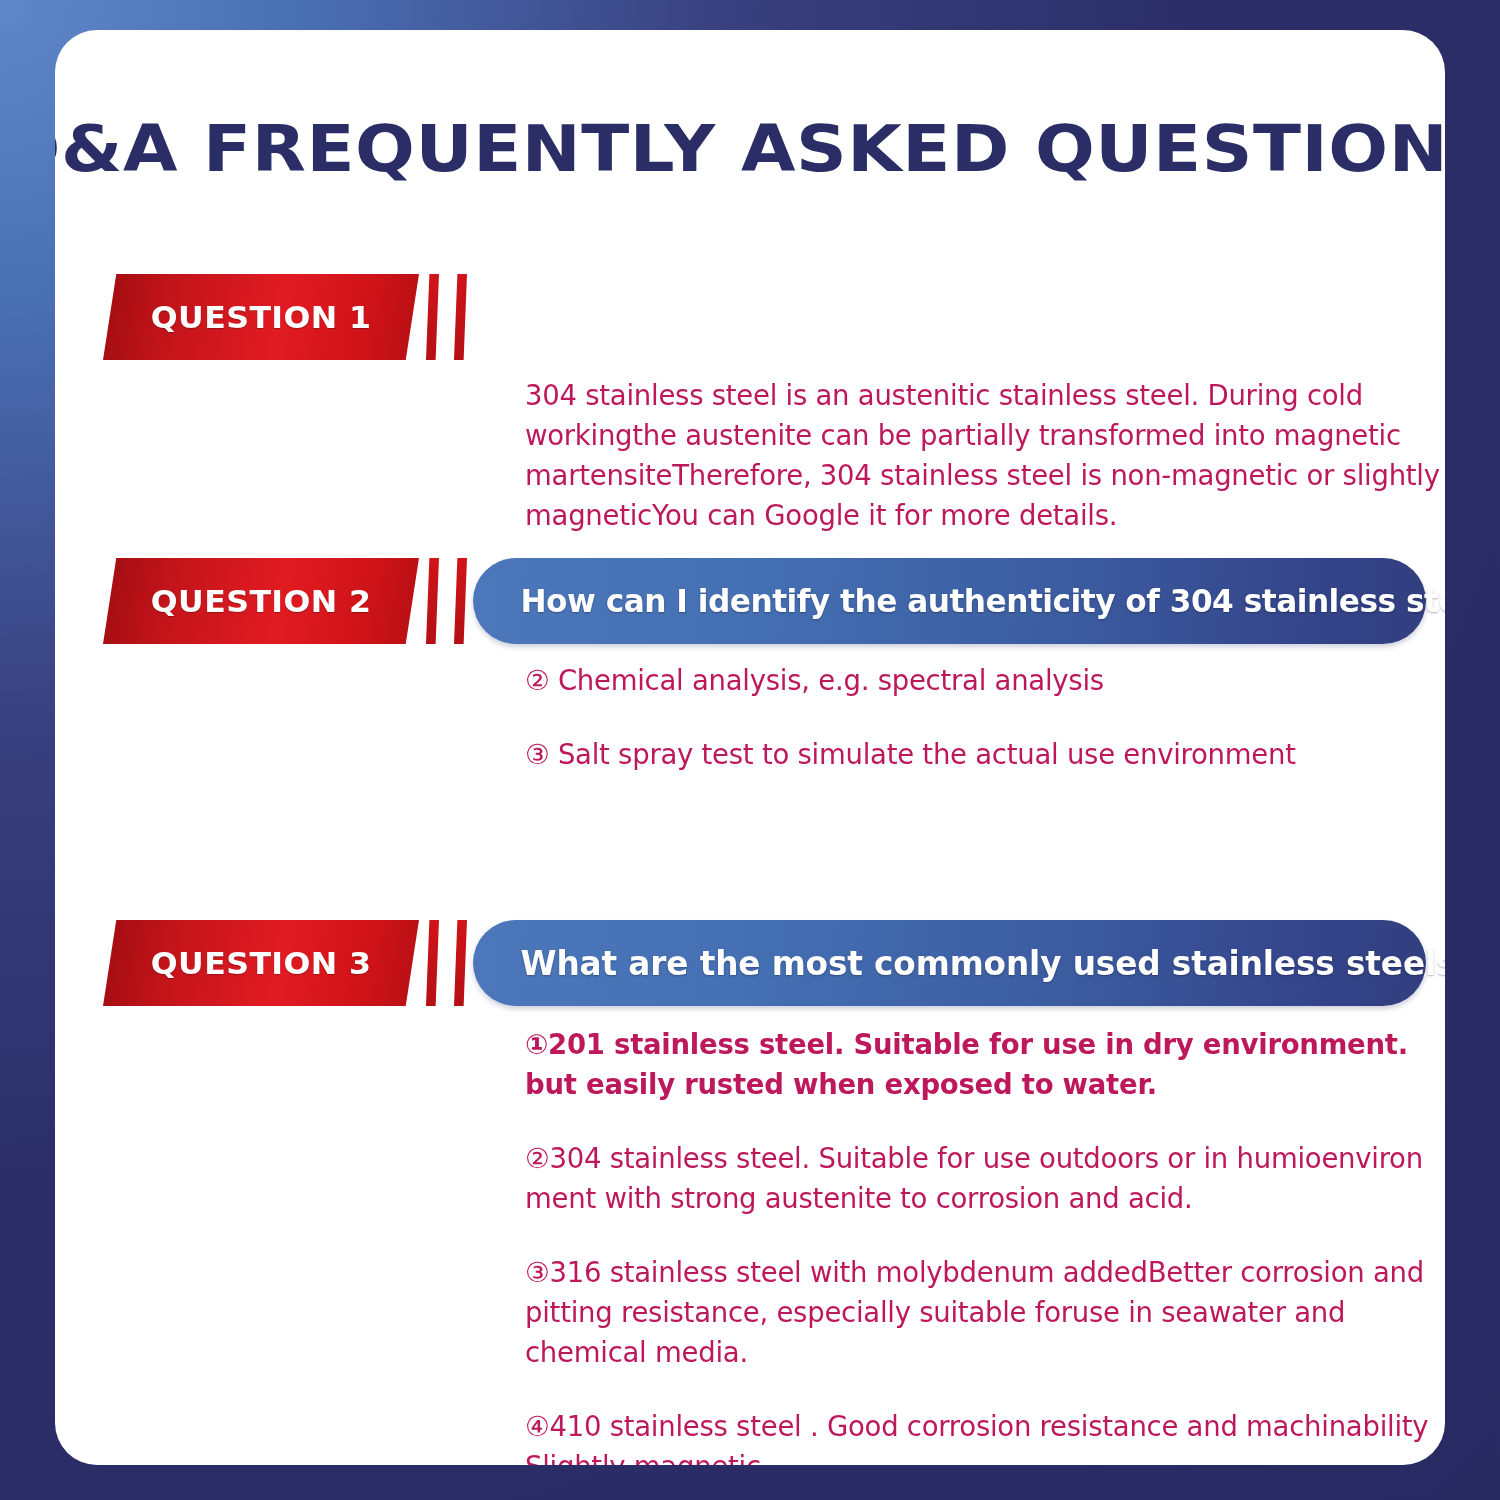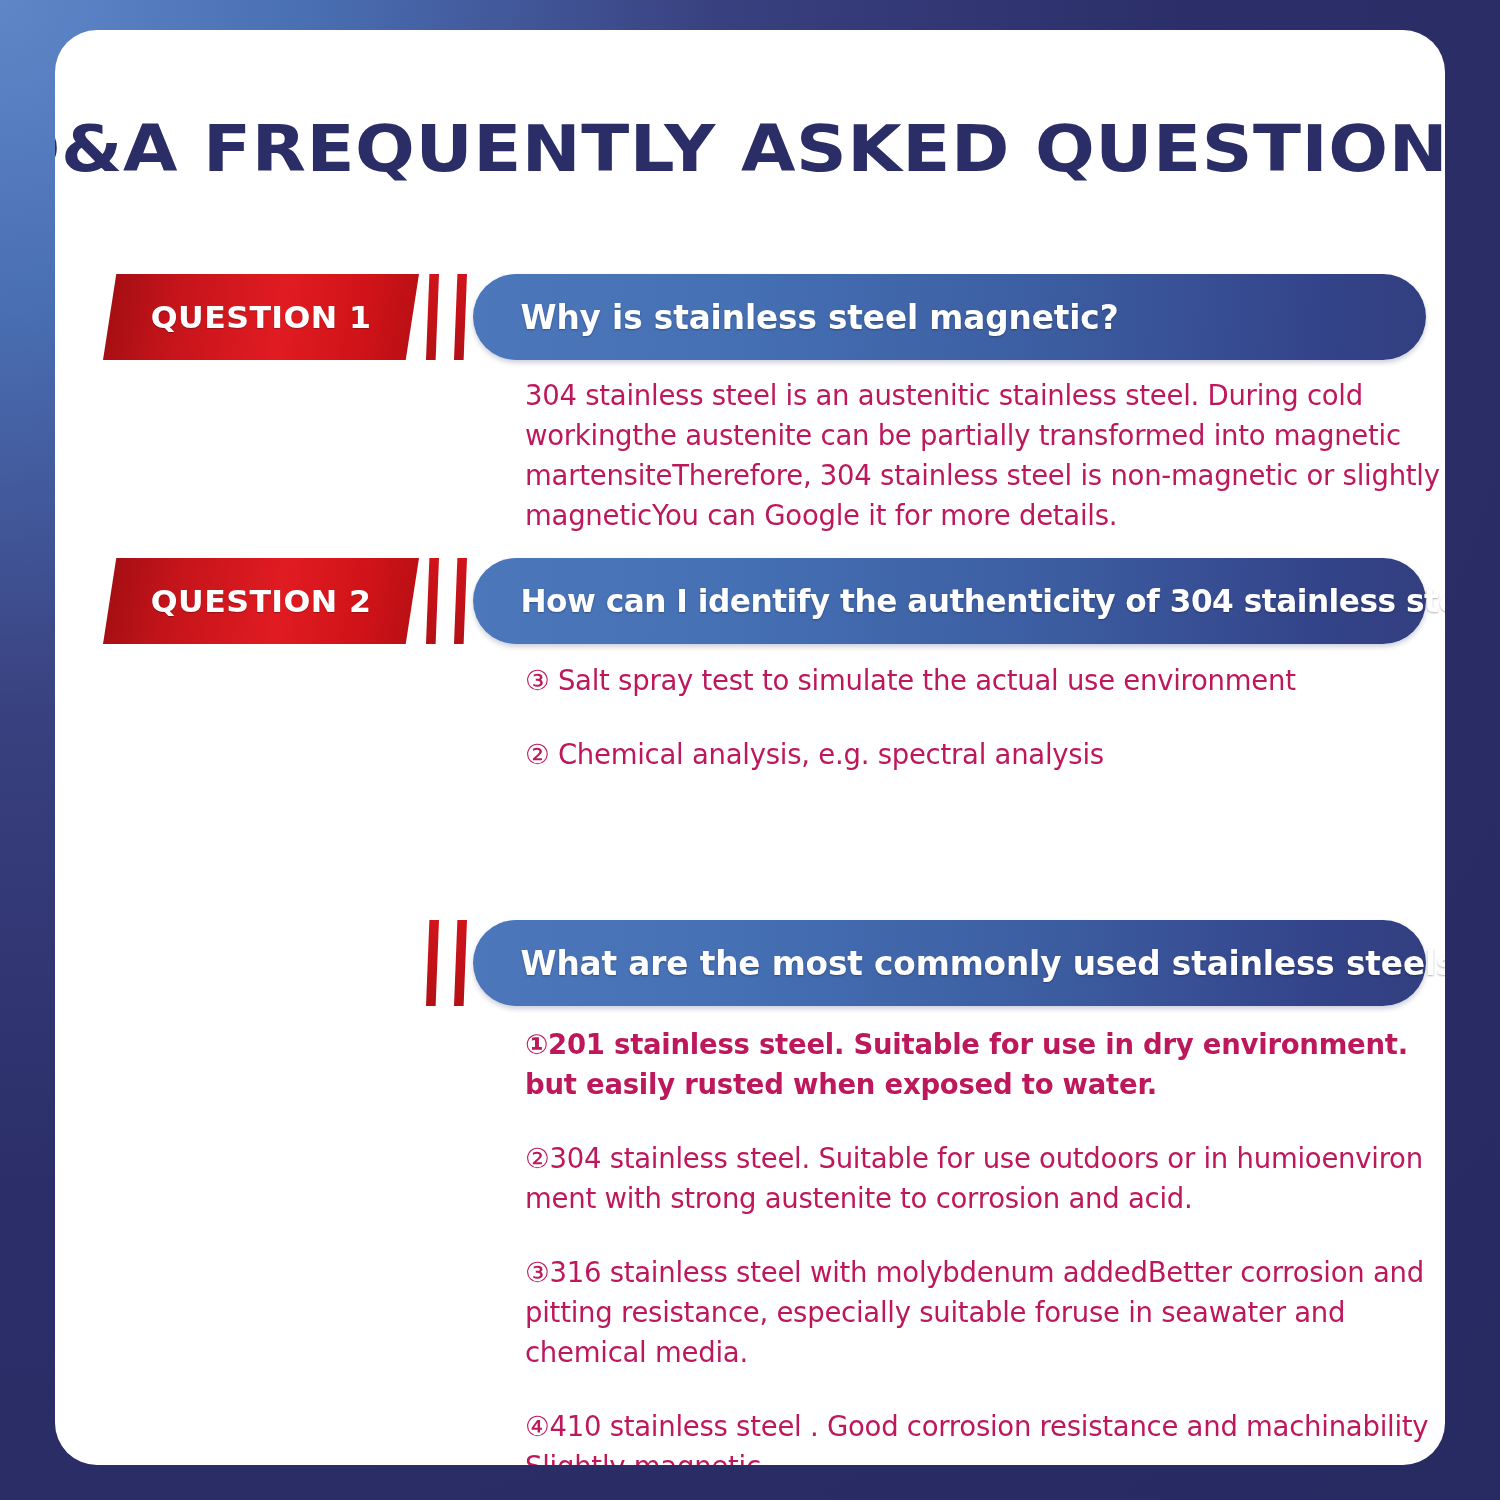--- a/index.html
+++ b/index.html
@@ -153,44 +153,44 @@
   <div id="card">
 
     <div id="title">Q&amp;A FREQUENTLY ASKED QUESTIONS</div>
 
     <div class="qrow" id="q1row">
       <div class="tag">
         <span class="tag-label">QUESTION 1</span>
       </div>
       <div class="slash s1"></div>
       <div class="slash s2"></div>
-      <div class="pill">
-        <span class="pill-label">Why is stainless steel magnetic?</span>
-      </div>
     </div>
     <div class="answer" id="a1">
       <p>304 stainless steel is an austenitic stainless steel. During cold workingthe austenite can be partially transformed into magnetic martensiteTherefore, 304 stainless steel is non-magnetic or slightly magneticYou can Google it for more details.</p>
     </div>
 
     <div class="qrow" id="q2row">
       <div class="tag">
         <span class="tag-label">QUESTION 2</span>
       </div>
       <div class="slash s1"></div>
       <div class="slash s2"></div>
       <div class="pill tight">
         <span class="pill-label">How can I identify the authenticity of 304 stainless steel?</span>
       </div>
     </div>
     <div class="answer" id="a2">
+      <p>② Chemical analysis, e.g. spectral analysis</p>
       <p>③ Salt spray test to simulate the actual use environment</p>
-      <p>② Chemical analysis, e.g. spectral analysis</p>
     </div>
 
     <div class="qrow" id="q3row">
+      <div class="tag">
+        <span class="tag-label">QUESTION 3</span>
+      </div>
       <div class="slash s1"></div>
       <div class="slash s2"></div>
       <div class="pill">
         <span class="pill-label">What are the most commonly used stainless steels?</span>
       </div>
     </div>
     <div class="answer" id="a3">
       <p style="white-space: pre-line; font-weight: bold;">①201 stainless steel. Suitable for use in dry environment.
 but easily rusted when exposed to water.</p>
       <p>②304 stainless steel. Suitable for use outdoors or in humioenviron ment  with strong austenite to corrosion and acid.</p>

